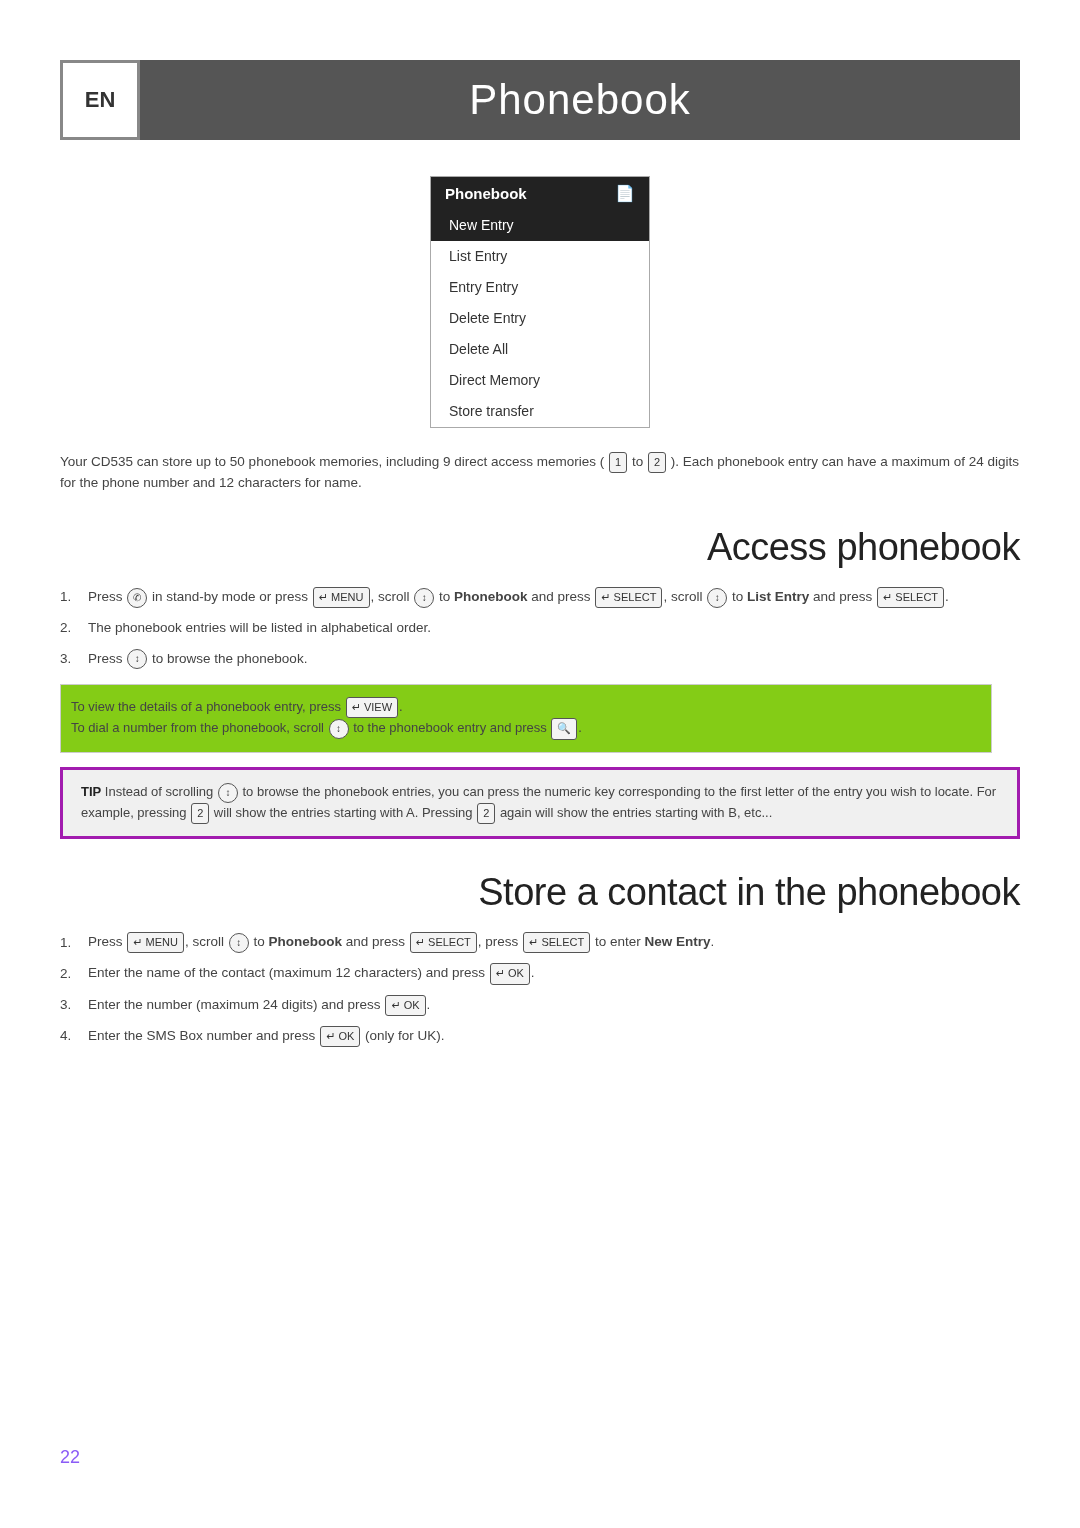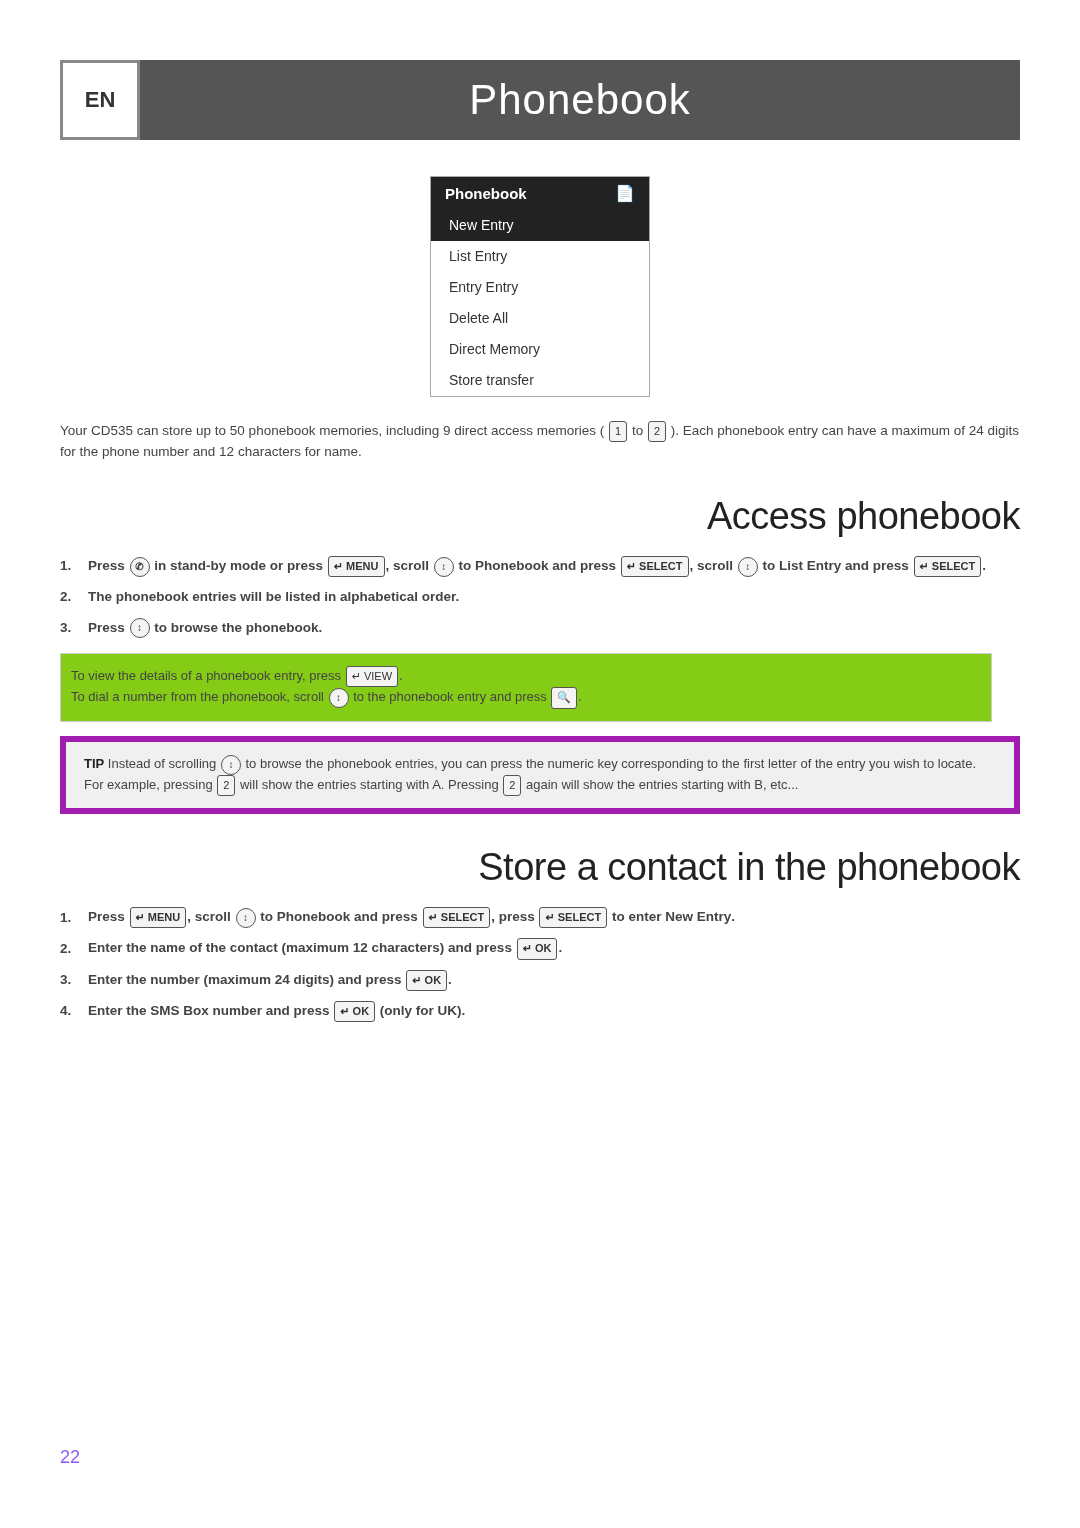--- a/index.html
+++ b/index.html
@@ -104,21 +104,20 @@
       counter-reset: step;
     }
     .numbered-list li {
       counter-increment: step;
       display: flex;
       align-items: center;
       margin-bottom: 10px;
       font-size: 13.5px;
       color: #444;
       line-height: 1.55;
-      font-weight: bold;
     }
     .numbered-list li::before {
       content: counter(step) ".";
       min-width: 24px;
       font-size: 13.5px;
       color: #444;
       margin-right: 4px;
       margin-top: 0;
     }
 
@@ -156,21 +155,21 @@
       background: #84cc16;
       border: 1px solid #ccc;
       padding: 12px 10px;
       font-size: 13px;
       color: #444;
       line-height: 1.6;
     }
     .tip-box {
       margin: 14px 60px 0 60px;
       background: #f0f0f0;
-      border: 6px solid #a21caf;
+      border: 3px solid #a21caf;
       padding: 12px 18px;
       font-size: 13px;
       color: #444;
       line-height: 1.6;
     }
     .tip-label {
       font-weight: bold;
       color: #222;
     }
 
@@ -193,20 +192,21 @@
 
 <div class="menu-container">
   <div class="menu-box">
     <div class="menu-header">
       <span>Phonebook</span>
       <span class="menu-header-icon">📄</span>
     </div>
     <div class="menu-item highlighted">New Entry</div>
     <div class="menu-item">List Entry</div>
     <div class="menu-item">Entry Entry</div>
+    <div class="menu-item">Delete Entry</div>
     <div class="menu-item">Delete All</div>
     <div class="menu-item">Direct Memory</div>
     <div class="menu-item">Store transfer</div>
   </div>
 </div>
 
 <div class="description">
   Your CD535 can store up to 50 phonebook memories, including 9 direct access memories (&nbsp;<span class="btn-icon">1</span> to <span class="btn-icon">2</span>&nbsp;).
   Each phonebook entry can have a maximum of 24 digits for the phone number and 12 characters for name.
 </div>

